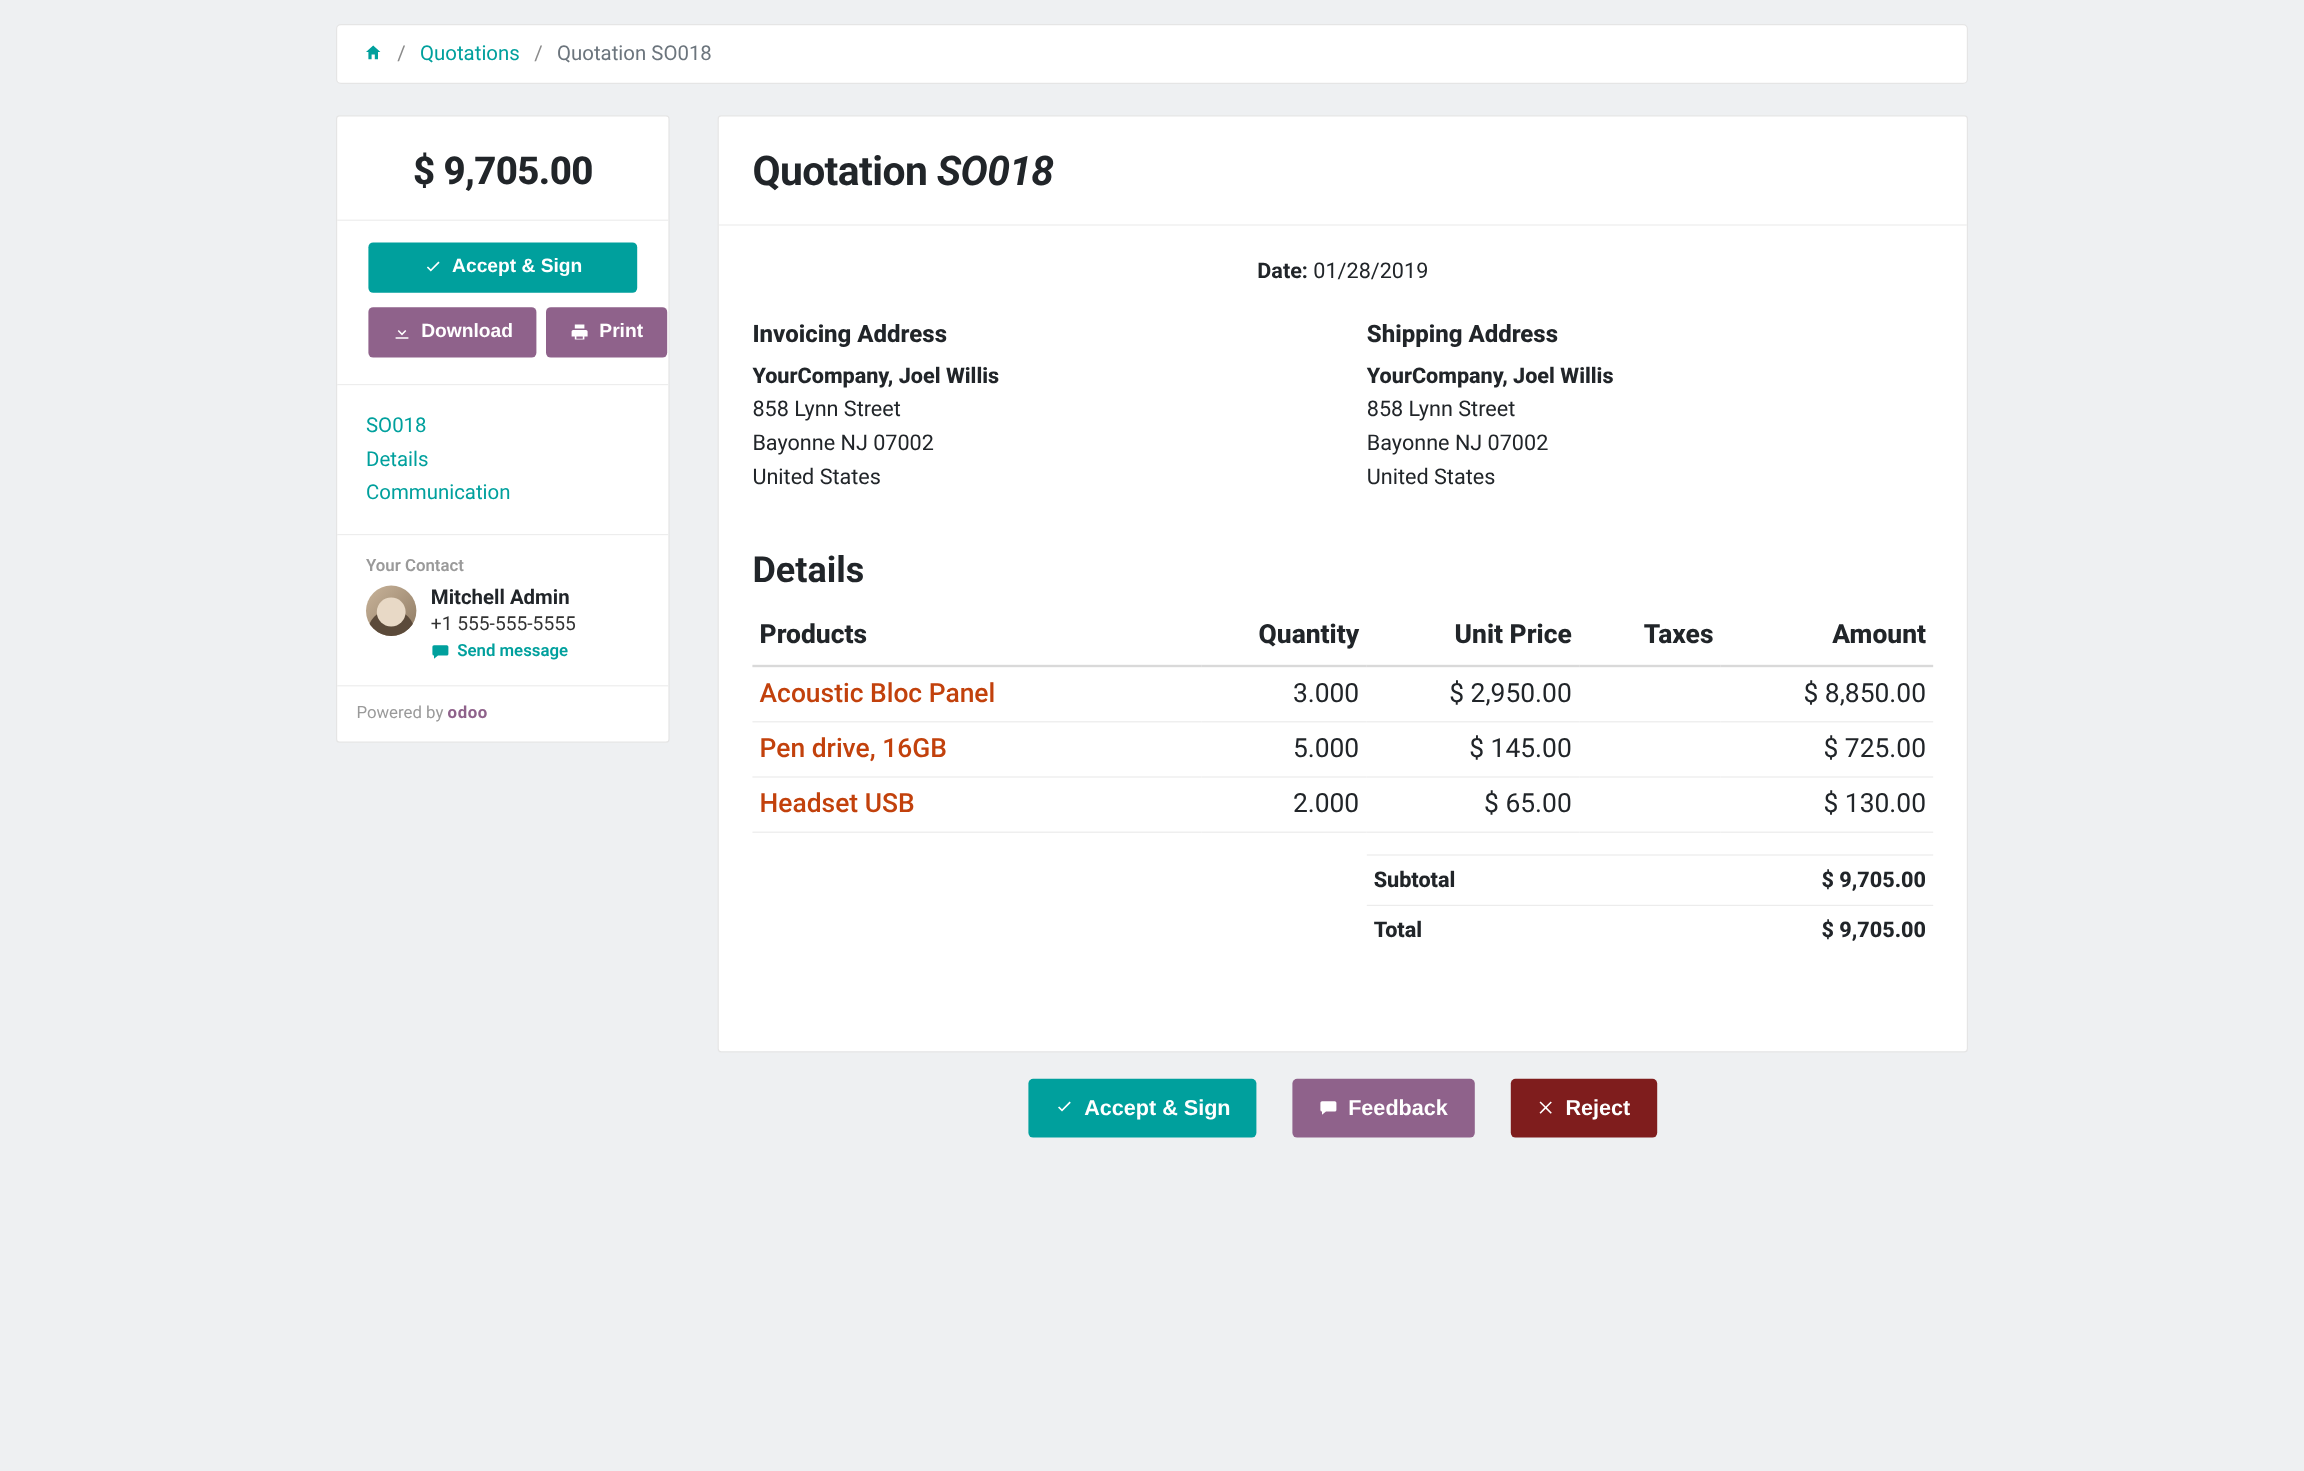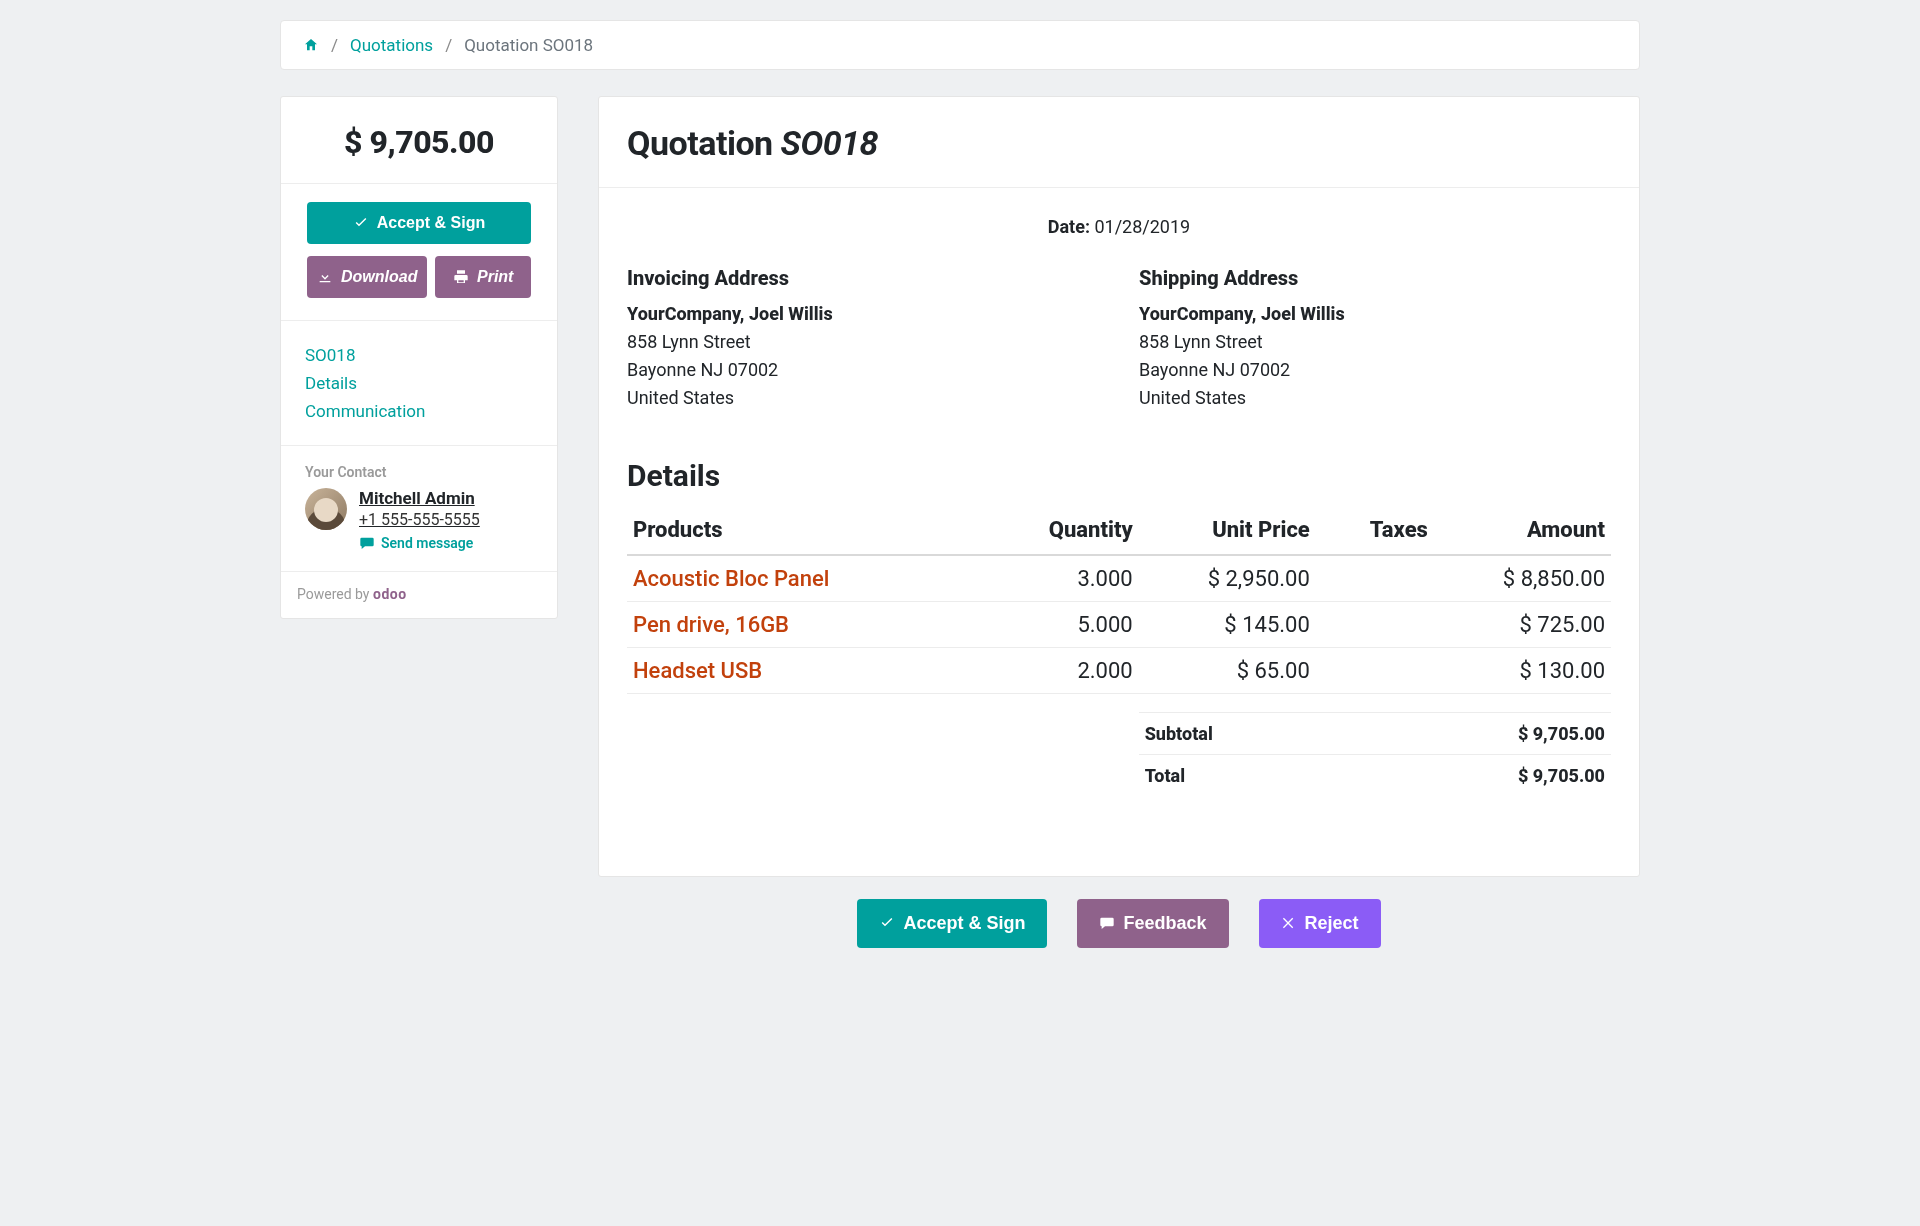--- a/index.html
+++ b/index.html
@@ -51,29 +51,29 @@
     font-size: 16px;
     color: #fff;
     border: none;
     border-radius: 4px;
     padding: 12px 16px;
     cursor: pointer;
     text-align: left;
   }
   .btn-teal { background: #00a09d; }
   .btn-purple { background: #8f628b; }
-  .btn-red { background: #8b5cf6; }
+  .btn-red { background: #7f1d1d; }
   .btn-block { width: 100%; }
   .btn-row { display: flex; gap: 8px; margin-top: 12px; }
-  .btn-row .btn { flex: 1; padding: 12px 10px; font-style: italic; }
+  .btn-row .btn { flex: 1; padding: 12px 20px; }
   .sidebar .navlinks { padding: 20px 24px; border-bottom: 1px solid #ededed; }
   .sidebar .navlinks a { display: block; color: #00a09d; text-decoration: none; font-size: 17px; padding: 4px 0; }
   .sidebar .contact { padding: 18px 24px 16px; border-bottom: 1px solid #ededed; }
   .sidebar .contact-label { color: #9a9a9a; font-weight: 600; font-size: 14px; margin-bottom: 8px; }
-  .contact-row { display: flex; gap: 12px; align-items: flex-start; text-decoration: underline; }
+  .contact-row { display: flex; gap: 12px; align-items: flex-start; }
   .avatar {
     width: 42px; height: 42px; border-radius: 50%;
     background: linear-gradient(135deg,#c9b49a,#8e7a63);
     flex: 0 0 auto;
     position: relative;
     overflow: hidden;
   }
   .avatar::after{
     content:""; position:absolute; left:50%; top:52%;
     width:24px; height:24px; border-radius:50%;

